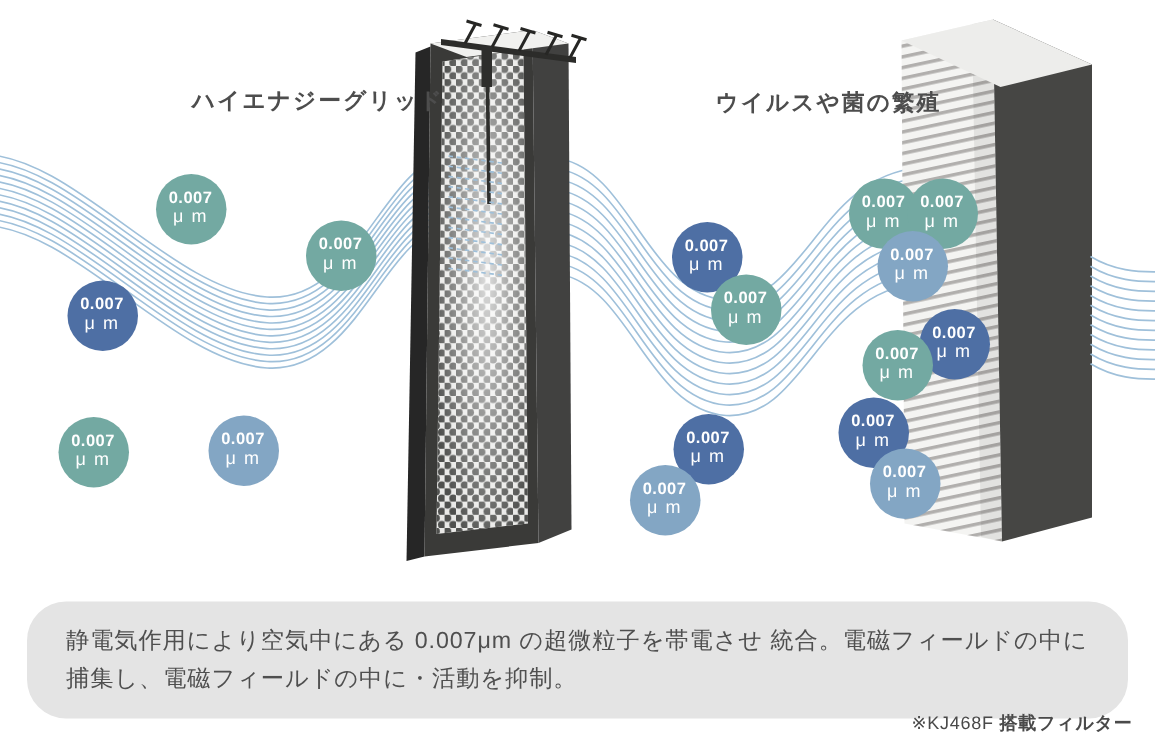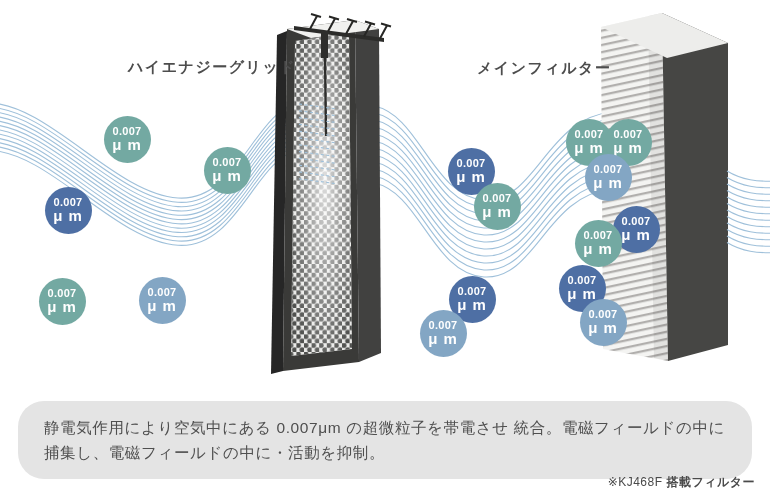--- a/index.html
+++ b/index.html
@@ -14,21 +14,21 @@
   }
   #label-grid{left:128px;top:58px;}
   #label-main{left:477px;top:59px;}
   .particles-layer{position:absolute;left:0;top:12px;width:770px;height:495px;pointer-events:none;border-radius:21px;}
   .particle{
     position:absolute;width:47px;height:47px;border-radius:50%;
     display:flex;flex-direction:column;align-items:center;justify-content:center;
     color:#ffffff;line-height:1.1;
   }
   .particle .pv{font-size:11px;font-weight:700;letter-spacing:.3px;}
-  .particle .pu{font-size:15px;font-weight:700;letter-spacing:1px;}
+  .particle .pu{font-size:12px;font-weight:400;letter-spacing:1px;}
   .caption-box{
     position:absolute;left:18px;top:401px;width:734px;height:78px;
     background:var(--caption-bg,#e4e4e4);border-radius:26px;
     box-sizing:border-box;padding:14px 26px;
     color:#4f4f4f;font-size:15.5px;letter-spacing:.6px;line-height:25px;
   }
   .footnote{
     position:absolute;right:15px;top:474px;font-size:12px;color:#4a4a4a;
     letter-spacing:.5px;
   }
@@ -142,21 +142,21 @@
         <use href="#w3" transform="translate(0,39.00)" stroke="#9fc0da" stroke-width="1.1" fill="none"></use>
         <use href="#w3" transform="translate(0,45.50)" stroke="#9fc0da" stroke-width="1.1" fill="none"></use>
         <use href="#w3" transform="translate(0,52.00)" stroke="#9fc0da" stroke-width="1.1" fill="none"></use>
         <use href="#w3" transform="translate(0,58.50)" stroke="#9fc0da" stroke-width="1.1" fill="none"></use>
         <use href="#w3" transform="translate(0,65.00)" stroke="#9fc0da" stroke-width="1.1" fill="none"></use>
         <use href="#w3" transform="translate(0,71.50)" stroke="#9fc0da" stroke-width="1.1" fill="none"></use>
       </g>
   </svg>
 
   <div class="filter-label" id="label-grid">ハイエナジーグリッド</div>
-  <div class="filter-label" id="label-main">メインフィルター</div>
+  <div class="filter-label" id="label-main">ウイルスや菌の繁殖</div>
 
   <div class="particles-layer">
       <div class="particle" style="left: 103.5px; top: 103.5px; background: rgb(115, 169, 162);">
         <span class="pv">0.007</span>
         <span class="pu">μ m</span>
       </div>
       <div class="particle" style="left: 203.5px; top: 134.5px; background: rgb(115, 169, 162);">
         <span class="pv">0.007</span>
         <span class="pu">μ m</span>
       </div>

